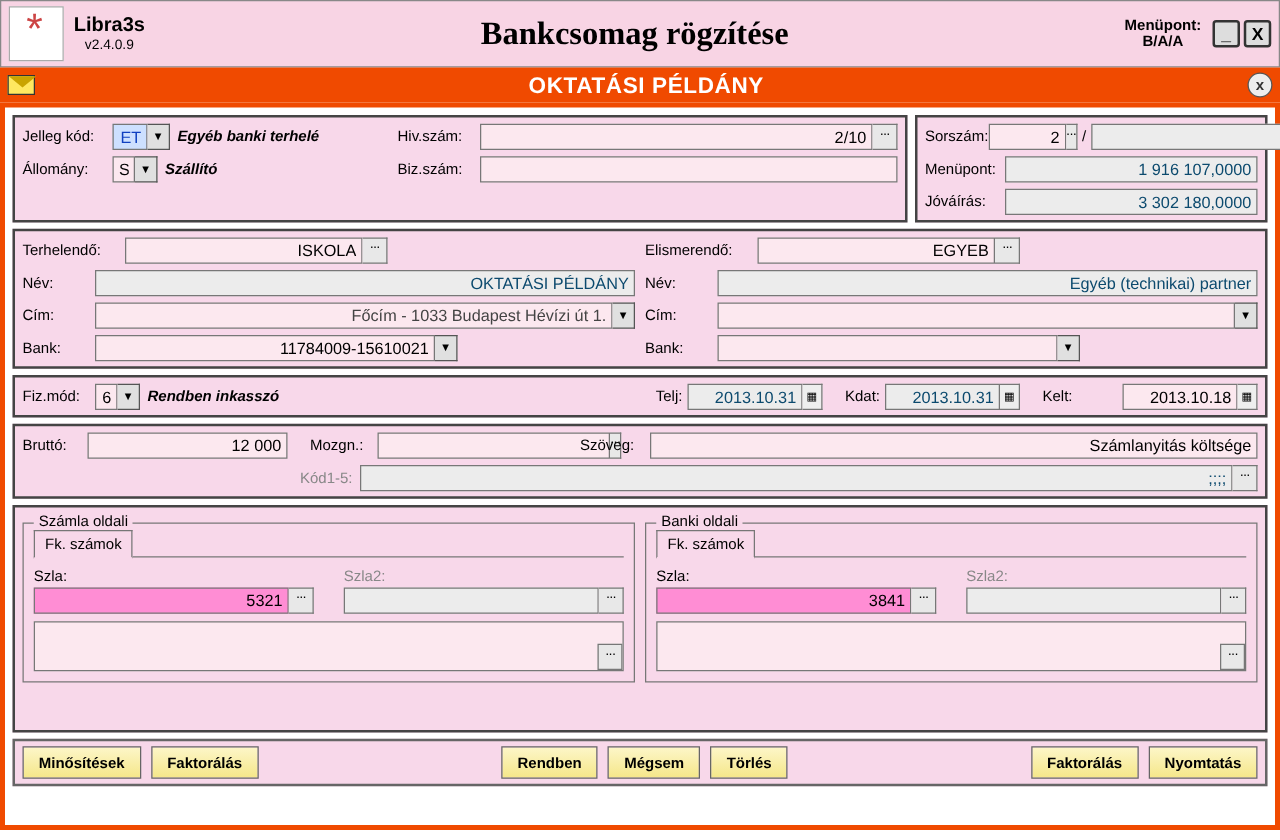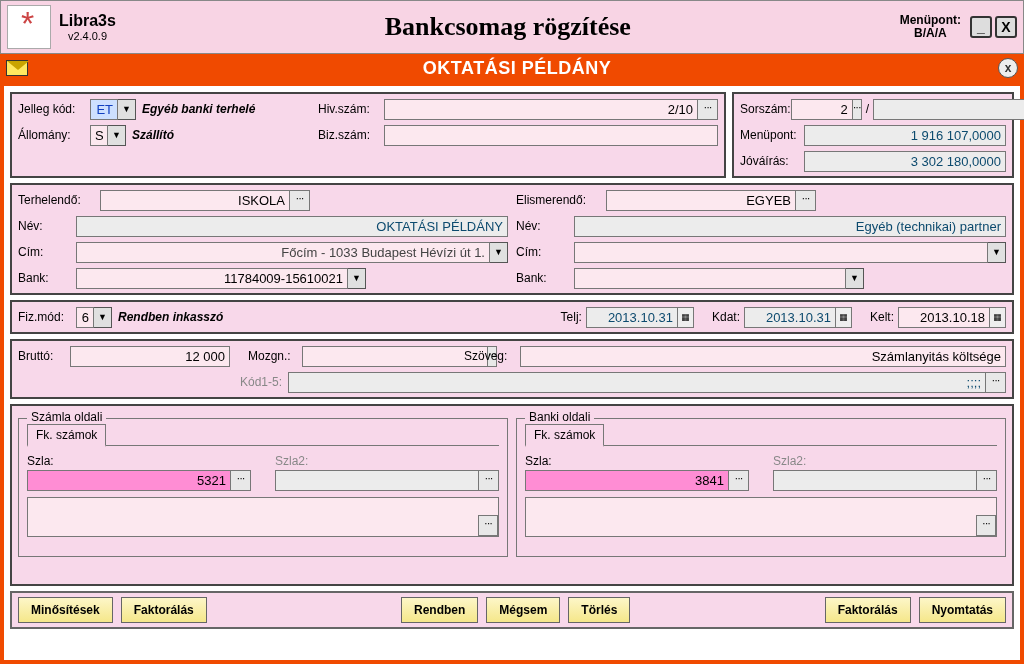--- a/index.html
+++ b/index.html
@@ -38,21 +38,21 @@
 .txt.hot { background: #ff8dd4; }
 .dot { width: 20px; height: 21px; border: 1px solid #777; background: #e8e8e8; text-align: center; line-height: 14px; letter-spacing: -1px; font-size: 11px; cursor: pointer; border-left: none; }
 .dropdown { width: 18px; height: 21px; border: 1px solid #555; background: #e0e0e0; text-align: center; line-height: 18px; cursor: pointer; font-size: 9px; border-left: none; }
 .dcal { width: 16px; height: 21px; border: 1px solid #777; background: #eee; border-left: none; text-align: center; font-size: 9px; line-height: 19px; cursor: pointer; }
 .bold-it { font-weight: bold; font-style: italic; }
 .fgroup { flex: 1; display: flex; }
 
 .two-col { display: flex; gap: 8px; }
 .two-col > div { flex: 1; }
 
-.fieldset { border: 1px solid #777; padding: 4px 8px 19px; position: relative; margin-top: 8px; }
+.fieldset { border: 1px solid #777; padding: 4px 8px 8px; position: relative; margin-top: 8px; }
 .fieldset > .legend { position: absolute; top: -9px; left: 8px; background: #f8d8ea; padding: 0 4px; font-size: 12px; }
 .tabbtn { border: 1px solid #777; border-bottom: 2px solid #f8d8ea; background: #f8d8ea; padding: 3px 8px; display: inline-block; font-size: 12px; position: relative; top: 1px; }
 .tabcontent { border-top: 1px solid #777; padding-top: 8px; margin-top: -1px; }
 .slot { height: 40px; border: 1px solid #777; background: #fce8ef; margin-top: 6px; position: relative; }
 .slot .dot { position: absolute; right: 0; bottom: 0; border-left: 1px solid #777; }
 
 .buttonbar { display: flex; align-items: center; padding: 4px 6px; gap: 8px; border: 2px solid #666; background: #f8d8ea; }
 .btn { border: 1px solid #666; background: linear-gradient(#fdf6c8, #f5e78a); height: 26px; padding: 0 12px; font-weight: bold; font-size: 12px; cursor: pointer; }
 .spacer { flex: 1; }
 
@@ -201,21 +201,21 @@
 
       <span class="lbl" style="margin-right:4px">Telj:</span>
       <input class="txt ro" style="width: 92px;" readonly="" value="2013.10.31">
       <div class="dcal">▦</div>
 
       <span class="lbl" style="margin-left:18px;margin-right:4px">Kdat:</span>
       <input class="txt ro" style="width: 92px;" readonly="" value="2013.10.31">
       <div class="dcal">▦</div>
 
       <span class="lbl" style="margin-left:18px;margin-right:4px">Kelt:</span>
-      <input class="txt" style="width: 92px;" value="2013.10.18">
+      <input class="txt" style="width: 92px; margin-left: 36px;" value="2013.10.18">
       <div class="dcal">▦</div>
     </div>
   </div>
 
   <div class="panel">
     <div class="row">
       <span class="lbl" style="width:52px">Bruttó:</span>
       <input class="txt num" style="width: 160px;" value="12 000">
       <span class="lbl" style="margin-left:18px;width:54px">Mozgn.:</span>
       <div class="fgroup" style="max-width:150px">

